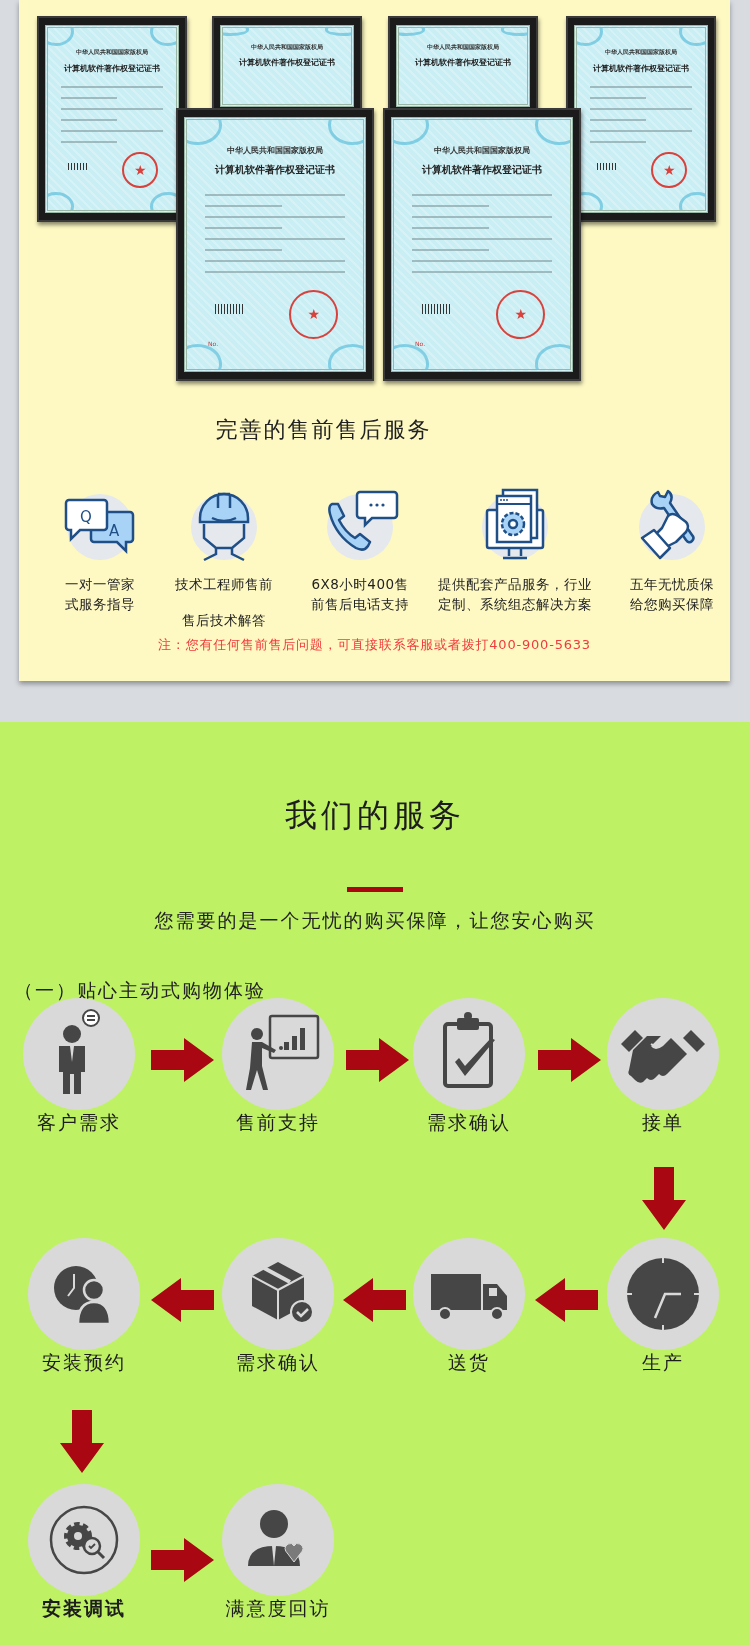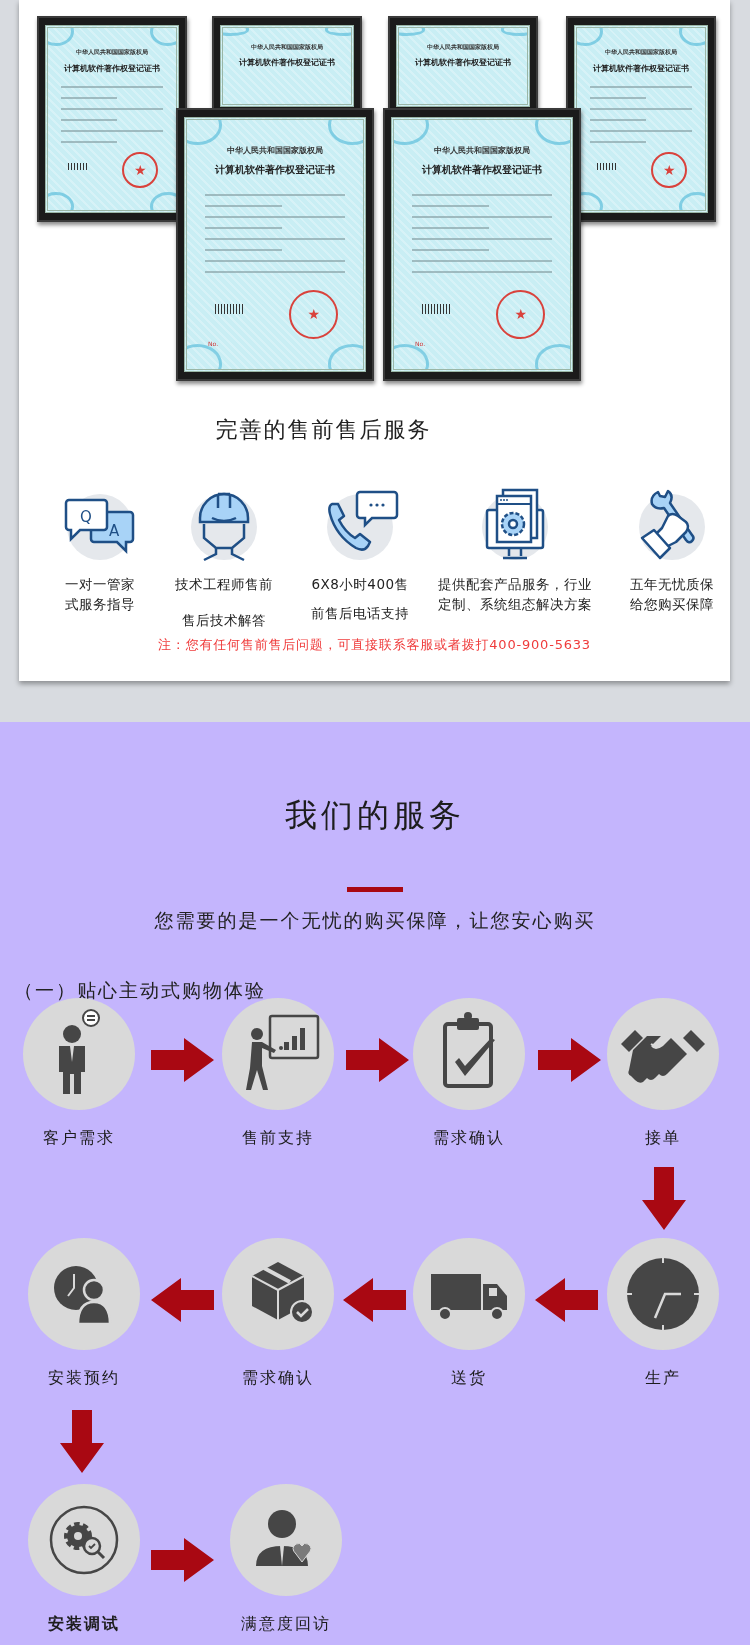--- a/index.html
+++ b/index.html
@@ -1,20 +1,20 @@
 <!DOCTYPE html>
 <html><head>
 <meta charset="utf-8">
 <style>
   * { box-sizing: border-box; margin: 0; padding: 0; }
   html, body { width: 750px; background: #d8dbe0; }
   body { font-family: "DejaVu Sans", "Liberation Sans", sans-serif; color: #222; }
 
   .top-area { width: 750px; height: 722px; background: #d8dbe0; position: relative; }
-  .card { position: absolute; left: 19px; top: 0; width: 711px; height: 681px; background: #ffffff;
+  .card { position: absolute; left: 19px; top: 0; width: 711px; height: 681px; background: #fef9c3;
           box-shadow: 0 3px 5px rgba(0,0,0,0.35); }
 
   
   .cert { position: absolute; background: #1b1b1b; border: 2px solid #3a3a3a;
           box-shadow: 1px 3px 4px rgba(0,0,0,0.45); padding: 7px 6px; }
   .cert-inner { width: 100%; height: 100%; background: #c9eef4;
                 border: 3px double #9ab6a6; position: relative; overflow: hidden;
                 background-image: repeating-linear-gradient(45deg, rgba(255,255,255,0.25) 0 2px, transparent 2px 6px); }
   .cert-inner .corner { position: absolute; width: 28%; height: 16%; border: 3px solid #3fb3d6; border-radius: 50%;
                         opacity: 0.55; }
@@ -47,32 +47,32 @@
   .svc-icon { position: relative; width: 84px; height: 84px; margin: 0 auto; }
   .svc-icon .bg { position: absolute; width: 66px; height: 66px; border-radius: 50%; background: #e5e8ec;
                   left: 9px; top: 12px; }
   .svc-icon svg { position: absolute; left: 0; top: 0; }
   .svc-label { font-size: 13.5px; line-height: 20px; color: #222; margin-top: 8px; white-space: nowrap; letter-spacing: 0.5px; }
 
   .note { position: absolute; top: 636px; left: 0; width: 711px; text-align: center;
           font-size: 13px; color: #ef3b3b; letter-spacing: 0.8px; }
 
   
-  .lower { width: 750px; height: 923px; background: #c4b5fd; position: relative; }
+  .lower { width: 750px; height: 923px; background: #bef264; position: relative; }
   .main-title { position: absolute; top: 72px; left: 0; width: 750px; text-align: center;
                 font-size: 32px; letter-spacing: 4px; color: #1d1d1d; }
   .title-bar { position: absolute; top: 165px; left: 347px; width: 56px; height: 5px; background: #a90812; }
   .subtitle { position: absolute; top: 186px; left: 0; width: 750px; text-align: center;
               font-size: 19px; letter-spacing: 2px; color: #222; }
   .sub-head { position: absolute; top: 256px; left: 14px; font-size: 19px; letter-spacing: 2px; color: #222; }
 
   .step { position: absolute; width: 112px; text-align: center; }
   .step .circle { width: 112px; height: 112px; border-radius: 50%; background: #d9d9d9; position: relative; }
   .step .circle svg { position: absolute; left: 0; top: 0; }
-  .step .label { margin-top: 18px; font-size: 16px; letter-spacing: 2px; color: #1d1d1d; white-space: nowrap; }
+  .step .label { font-size: 19px; letter-spacing: 2px; color: #1d1d1d; white-space: nowrap; }
 
   .arrow { position: absolute; }
 </style>
 </head>
 <body>
 
 <div class="top-area">
   <div class="card">
 
     <div class="cert small" style="left:18px; top:16px; width:150px; height:206px;">
@@ -221,21 +221,21 @@
           <div class="bg"></div>
           <svg width="84" height="84" viewBox="0 0 84 84">
             <path d="M14 22 q-4 2 -2 10 q6 22 26 34 q8 4 12 -2 l2 -4 l-10 -8 l-5 4 q-10 -6 -16 -18 l5 -4 l-6 -12z" fill="#a8d3f7" stroke="#1f4f86" stroke-width="2.5" stroke-linejoin="round"></path>
             <path d="M42 10 h34 a3 3 0 0 1 3 3 v20 a3 3 0 0 1 -3 3 h-22 l-7 7 v-7 h-5 a3 3 0 0 1 -3 -3 v-20 a3 3 0 0 1 3 -3z" fill="#fff" stroke="#1f4f86" stroke-width="2.5"></path>
             <circle cx="53" cy="23" r="1.6" fill="#1f4f86"></circle>
               <circle cx="59" cy="23" r="1.6" fill="#1f4f86"></circle>
               <circle cx="65" cy="23" r="1.6" fill="#1f4f86"></circle>
           </svg>
         </div>
         <div class="svc-label">6X8小时400售</div>
-        <div class="svc-label" style="margin-top:9px">前售后电话支持</div>
+        <div class="svc-label" style="margin-top:0">前售后电话支持</div>
       </div>
 
       <div class="svc" style="left:598px; width:110px;">
         <div class="svc-icon">
           <div class="bg"></div>
           <svg width="84" height="84" viewBox="0 0 84 84">
             <path d="M28 10 q-8 4 -6 12 q4 6 12 4 l22 32 q3 4 6 1 q3 -3 0 -6 l-22 -32 q4 -8 -2 -12 l-3 6 l-5 -1 z" fill="#a8d3f7" stroke="#1f4f86" stroke-width="2.5" stroke-linejoin="round"></path>
             <path d="M38 34 q4 -4 10 0 l8 6 q4 4 0 10 l-10 10 l-8 4 l-14 -10 l8 -8 z" fill="#fff" stroke="#1f4f86" stroke-width="2.5" stroke-linejoin="round"></path>
             <path d="M12 56 l12 -8 l16 18 l-10 10 z" fill="#fff" stroke="#1f4f86" stroke-width="2.5" stroke-linejoin="round"></path>
           </svg>
@@ -419,21 +419,21 @@
         <path d="M70 68 l6 6" stroke="#464646" stroke-width="3"></path>
       </svg>
     </div>
     <div class="label">安装调试</div>
   </div>
 
   <svg class="arrow" style="left:151px; top:816px;" width="63" height="44" viewBox="0 0 63 44">
       <path d="M0 12 h33 v-12 l30 22 l-30 22 v-12 h-33z" fill="#a90812"></path>
     </svg>
 
-  <div class="step" style="left:230px; top:762px;">
+  <div class="step" style="left:222px; top:762px;">
     <div class="circle">
       <svg width="112" height="112" viewBox="0 0 112 112">
         <circle cx="52" cy="40" r="14" fill="#464646"></circle>
         <path d="M26 82 q0 -20 26 -20 q26 0 26 20z" fill="#464646"></path>
         <path d="M50 62 l2 20 l2 -20z" fill="#d9d9d9"></path>
         <path d="M66 70 q-6 -6 0 -10 q4 -2 6 2 q2 -4 6 -2 q6 4 0 10 l-6 8z" fill="#7a7a7a" stroke="#d9d9d9" stroke-width="1"></path>
       </svg>
     </div>
     <div class="label">满意度回访</div>
   </div>

